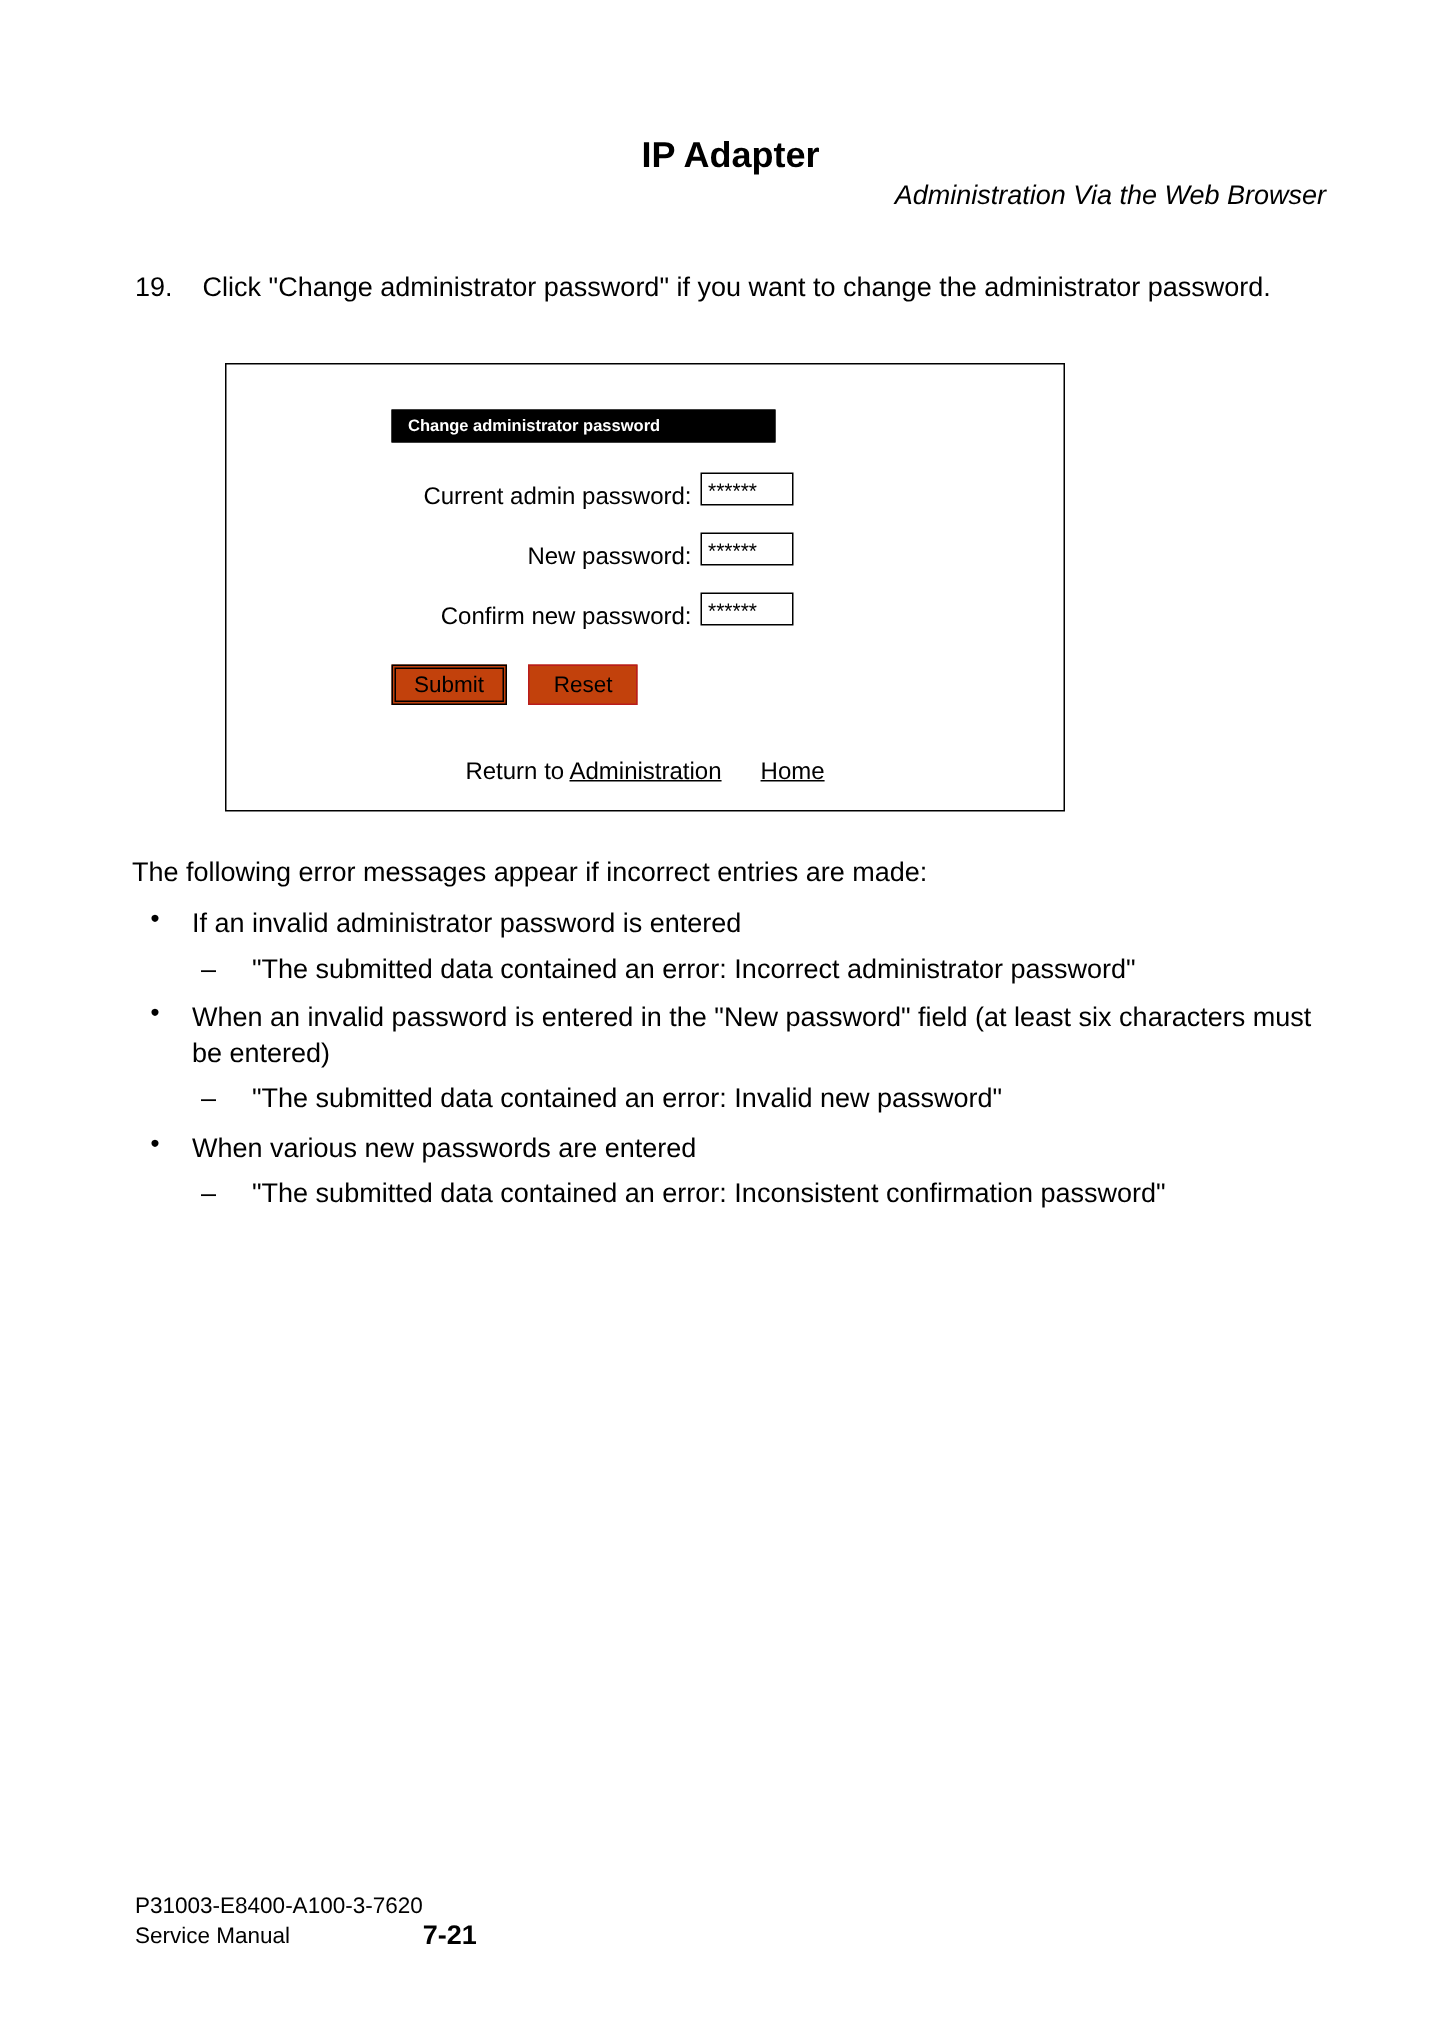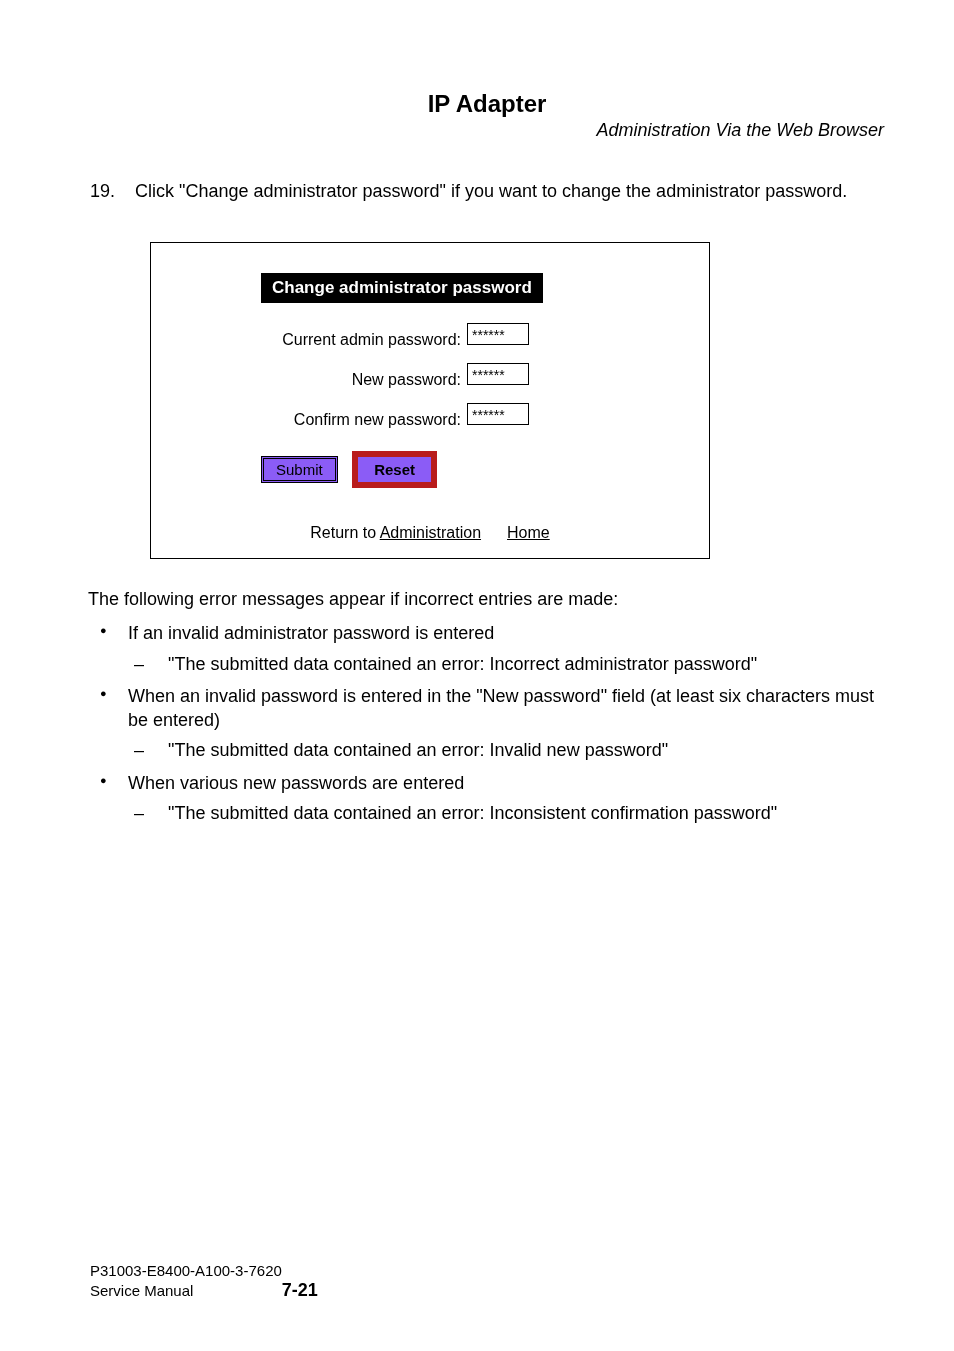--- a/index.html
+++ b/index.html
@@ -46,21 +46,21 @@
     margin-left: 90px;
   }
   .form-title-row {
     margin-bottom: 16px;
   }
   .form-title-box {
     display: inline-block;
     background: #000;
     color: #fff;
     font-weight: bold;
-    font-size: 17px;
+    font-size: 11px;
     padding: 4px 10px;
     border: 1px solid #000;
     min-width: 256px;
     box-sizing: border-box;
   }
   .field-row {
     display: flex;
     align-items: center;
     margin: 10px 0;
   }
@@ -83,32 +83,31 @@
     box-sizing: border-box;
   }
   .button-row {
     margin-top: 22px;
     margin-bottom: 26px;
   }
   .btn {
     display: inline-block;
     font-size: 15px;
     padding: 2px 12px;
-    background: #8b5cf6;
+    background: #c2410c;
     cursor: pointer;
     user-select: none;
   }
   .btn-submit {
     border: 3px double #000;
     margin-right: 10px;
   }
   .btn-reset {
-    border: 6px solid #b91c1c;
+    border: 1px solid #b91c1c;
     padding: 4px 16px;
-    font-weight: bold;
   }
   .return-line {
     font-size: 16px;
     padding-top: 10px;
     text-align: center;
   }
   .return-line .link {
     text-decoration: underline;
   }
   .spaced-link {

